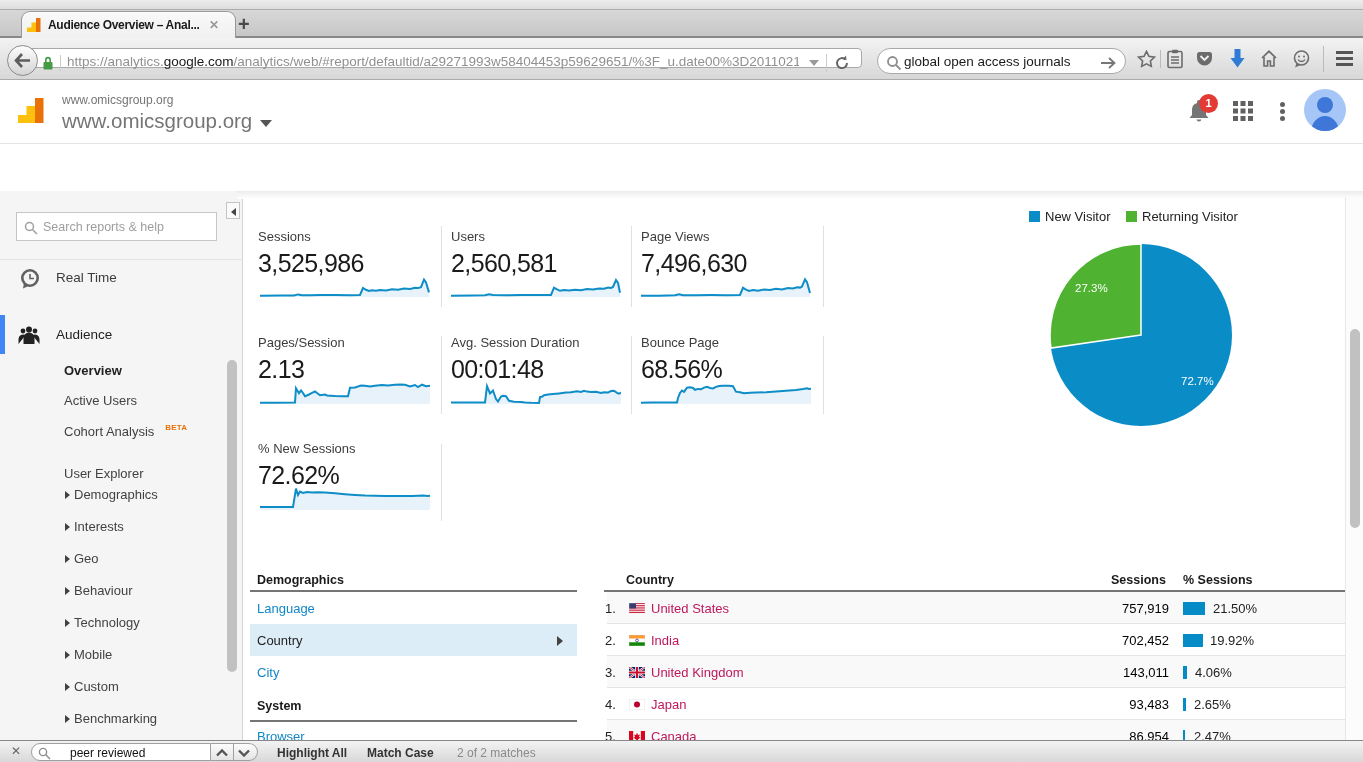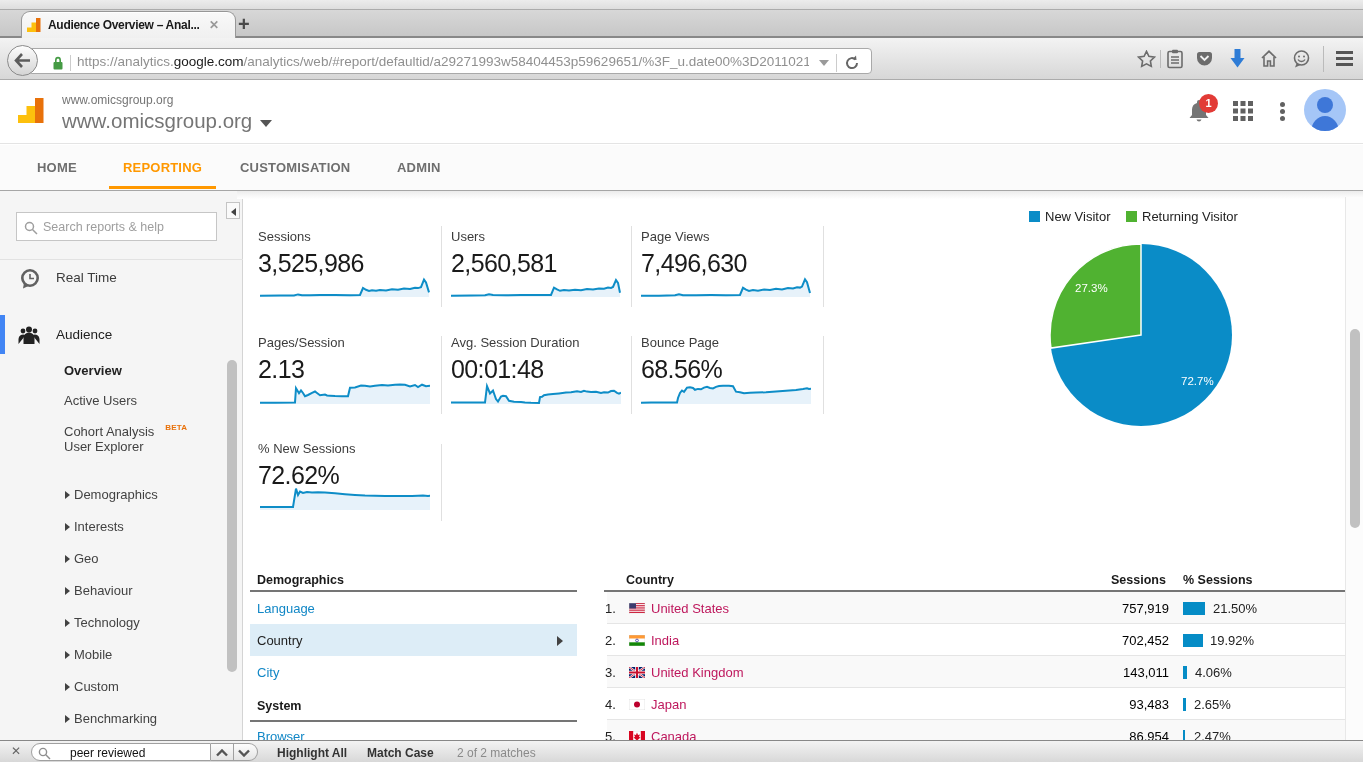--- a/index.html
+++ b/index.html
@@ -19,21 +19,21 @@
   box-shadow:inset 0 1px 0 rgba(255,255,255,.9); z-index:2; }
 #tab .title { position:absolute; left:26px; top:6px; font-size:12px; font-weight:bold; color:#1a1a1a; letter-spacing:-0.3px; white-space:nowrap; }
 #tab .close { position:absolute; right:16px; top:6px; font-size:12px; color:#999; font-weight:bold; }
 #newtab { position:absolute; left:238px; top:13px; font-size:20px; color:#4a4a4a; font-weight:bold; }
 
 
 #toolbar { position:absolute; left:0; top:38px; width:1363px; height:42px;
   background:linear-gradient(#f3f3f3,#d7d7d7); border-bottom:1px solid #ababab; }
 #backbtn { position:absolute; left:7px; top:7px; width:31px; height:31px; border-radius:50%;
   background:linear-gradient(#fdfdfd,#d4d4d4); border:1px solid #8b8b8b; z-index:3; }
-#urlbar { position:absolute; left:28px; top:10px; width:844px; height:26px; background:#fff;
+#urlbar { position:absolute; left:18px; top:10px; width:844px; height:20px; background:#fff;
   border:1px solid #a9a9a9; border-radius:4px; z-index:2; }
 #urlbar .txt { position:absolute; left:48px; top:5px; font-size:13.5px; color:#909090; white-space:nowrap; overflow:hidden; width:732px; }
 #urlbar .txt b { color:#1a1a1a; font-weight:normal; }
 #searchbar { position:absolute; left:877px; top:10px; width:249px; height:26px; background:#fff;
   border:1px solid #a9a9a9; border-radius:13px; }
 #searchbar .txt { position:absolute; left:26px; top:5px; font-size:13.5px; color:#1a1a1a; }
 
 
 #gaheader { position:absolute; left:0; top:80px; width:1363px; height:64px; background:#fff;
   border-bottom:1px solid #e4e4e4; }
@@ -141,20 +141,30 @@
       <svg class="abs" style="right:10px;top:5px" width="18" height="18" viewBox="0 0 18 18">
         <path d="M14 9 a5 5 0 1 1 -1.5 -3.5" fill="none" stroke="#666" stroke-width="2"></path>
         <path d="M13 1.5 L13.5 6 L9.5 5.2 Z" fill="#666"></path>
       </svg>
     </div>
     <div id="backbtn">
       <svg class="abs" style="left:6px;top:7px" width="17" height="15" viewBox="0 0 17 15">
         <path d="M8 1 L2 7.5 L8 14 M2 7.5 H16" fill="none" stroke="#5c5c5c" stroke-width="2.6"></path>
       </svg>
     </div>
+    <div id="searchbar">
+      <svg class="abs" style="left:8px;top:6px" width="16" height="16" viewBox="0 0 16 16">
+        <circle cx="6.5" cy="6.5" r="4.5" fill="none" stroke="#8e8e8e" stroke-width="1.8"></circle>
+        <path d="M10 10 L14.5 14.5" stroke="#8e8e8e" stroke-width="1.8"></path>
+      </svg>
+      <div class="txt">global open access journals</div>
+      <svg class="abs" style="right:9px;top:6px" width="16" height="16" viewBox="0 0 16 16">
+        <path d="M1 8 H14 M9 3 L14.5 8 L9 13" fill="none" stroke="#777" stroke-width="1.8"></path>
+      </svg>
+    </div>
 
     <svg class="abs" style="left:1137px;top:12px" width="19" height="18" viewBox="0 0 19 18">
       <path d="M9.5 1.3 L11.9 6.3 L17.4 7.1 L13.4 11 L14.3 16.4 L9.5 13.9 L4.7 16.4 L5.6 11 L1.6 7.1 L7.1 6.3 Z" fill="none" stroke="#6c6c6c" stroke-width="1.6"></path>
     </svg>
     <div class="abs" style="left:1160px;top:12px;width:1px;height:18px;background:#bbb"></div>
     <svg class="abs" style="left:1167px;top:11px" width="16" height="20" viewBox="0 0 16 20">
       <rect x="1" y="2.5" width="14" height="16" rx="1.5" fill="none" stroke="#6c6c6c" stroke-width="1.6"></rect>
       <rect x="5" y="0.8" width="6" height="3.4" rx="1" fill="#6c6c6c"></rect>
       <path d="M4 8 H12 M4 11 H12 M4 14 H12" stroke="#6c6c6c" stroke-width="1.4"></path>
     </svg>
@@ -210,27 +220,20 @@
     </svg>
 
     <div class="abs" style="left:1280px;top:22px;width:5px;height:5px;border-radius:50%;background:#616161;box-shadow:0 7px 0 #616161, 0 14px 0 #616161"></div>
 
     <div class="abs" style="left:1304px;top:9px;width:42px;height:42px;border-radius:50%;background:#a5c6f7;overflow:hidden">
       <div class="abs" style="left:13px;top:8px;width:16px;height:16px;border-radius:50%;background:#3e77d8"></div>
       <div class="abs" style="left:7px;top:27px;width:28px;height:18px;border-radius:50% 50% 0 0 / 90% 90% 0 0;background:#3e77d8"></div>
     </div>
   </div>
 
-  <div id="ganav">
-    <span class="home">HOME</span>
-    <span class="rep">REPORTING</span>
-    <span class="cust">CUSTOMISATION</span>
-    <span class="adm">ADMIN</span>
-    <div class="underline"></div>
-  </div>
 
   <div id="sidebar">
     <div id="searchreports">
       <svg class="abs" style="left:7px;top:8px" width="14" height="14" viewBox="0 0 14 14">
         <circle cx="5.5" cy="5.5" r="4" fill="none" stroke="#9e9e9e" stroke-width="1.5"></circle>
         <path d="M8.5 8.5 L13 13" stroke="#9e9e9e" stroke-width="1.5"></path>
       </svg>
       <span class="ph">Search reports &amp; help</span>
     </div>
     <div class="divider"></div>
@@ -250,21 +253,21 @@
           <circle cx="11" cy="4.5" r="3"></circle>
         <path d="M0.5 19 v-5 a4.5 4.5 0 0 1 7 -3.8"></path>
         <path d="M21.5 19 v-5 a4.5 4.5 0 0 0 -7 -3.8"></path>
         <path d="M5.5 19 v-6 a5.5 5.5 0 0 1 11 0 v6 Z"></path>
       </g>
     </svg>
     <span class="snav-item" style="top:136px;color:#222">Audience</span>
     <span class="snav-sub" style="top:172px;font-weight:bold;color:#222">Overview</span>
     <span class="snav-sub" style="top:202px">Active Users</span>
     <span class="snav-sub" style="top:232px">Cohort Analysis<span class="beta" style="margin-left:11px">BETA</span></span>
-    <span class="snav-sub" style="top:248px">User Explorer</span>
+    <span class="snav-sub" style="top:275px">User Explorer</span>
     <span class="snav-sub" style="top:296px"><span class="tri"></span>Demographics</span>
     <span class="snav-sub" style="top:328px"><span class="tri"></span>Interests</span>
     <span class="snav-sub" style="top:360px"><span class="tri"></span>Geo</span>
     <span class="snav-sub" style="top:392px"><span class="tri"></span>Behaviour</span>
     <span class="snav-sub" style="top:424px"><span class="tri"></span>Technology</span>
     <span class="snav-sub" style="top:456px"><span class="tri"></span>Mobile</span>
     <span class="snav-sub" style="top:488px"><span class="tri"></span>Custom</span>
     <span class="snav-sub" style="top:520px"><span class="tri"></span>Benchmarking</span>
     <div id="sidescroll"></div>
   </div>

